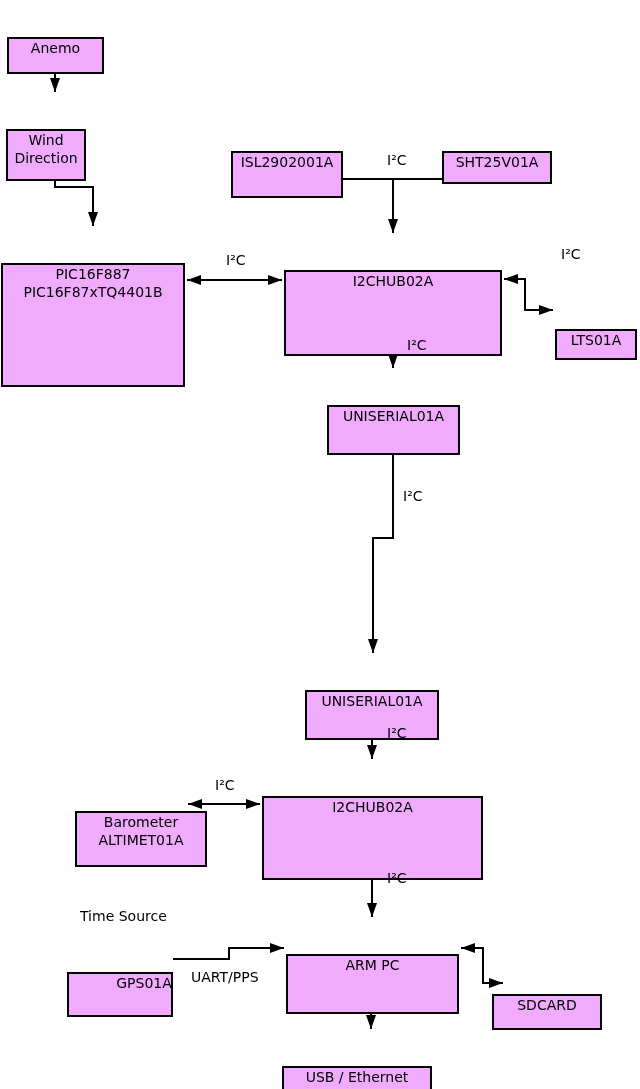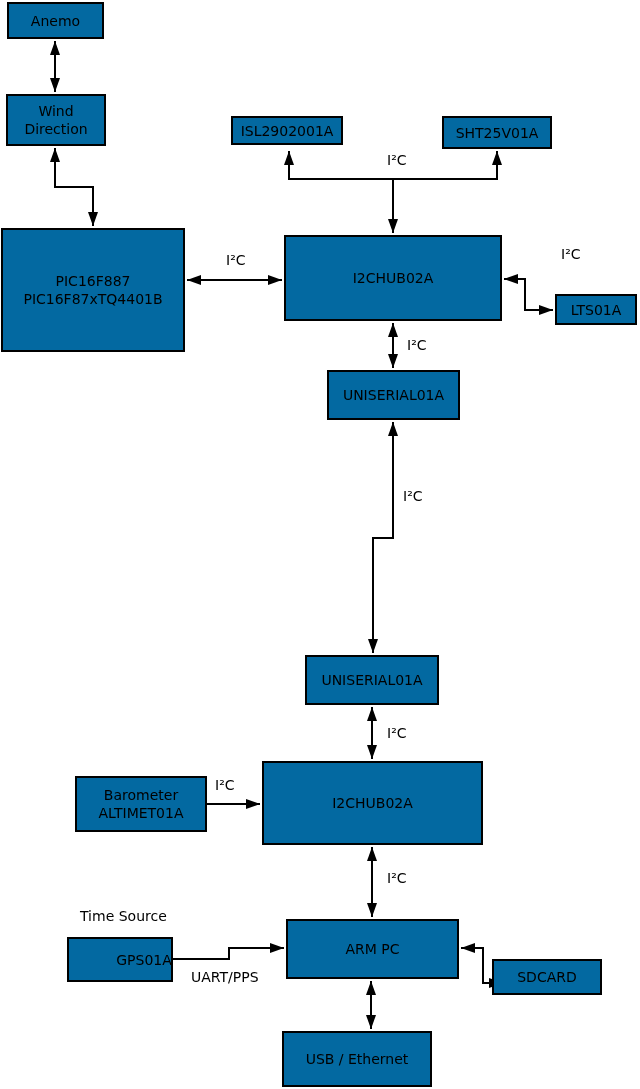--- a/index.html
+++ b/index.html
@@ -20,26 +20,27 @@
     left: 0;
     top: 0;
     width: 640px;
     height: 1089px;
     z-index: 0;
   }
   .box {
     position: absolute;
     box-sizing: border-box;
     border: 2px solid #000000;
-    background: #0369a1;
+    background: #f0abfc;
     display: flex;
-    align-items: center;
+    align-items: flex-start;
     justify-content: center;
     text-align: center;
     z-index: 1;
+    margin-top: 35px;
   }
   .box-label {
     white-space: pre-line;
     font-size: 14px;
     line-height: 18px;
     color: #000000;
   }
   .edge-label {
     position: absolute;
     font-size: 14px;
@@ -75,31 +76,31 @@
       <path d="M173,959 L229,959 L229,948 L284,948" marker-end="url(#arrow)"></path>
       <path d="M461,948 L483,948 L483,983 L503,983" marker-start="url(#arrow)" marker-end="url(#arrow)"></path>
       <path d="M371,981 L371,1029" marker-start="url(#arrow)" marker-end="url(#arrow)"></path>
     </g>
   </svg>
 
   <div class="box" style="left:7px; top:2px; width:97px; height:37px;">
     <span class="box-label">Anemo</span>
   </div>
 
-  <div class="box" style="left:6px; top:94px; width:100px; height:52px;">
+  <div class="box" style="left:6px; top:94px; width:80px; height:52px;">
     <span class="box-label">Wind
 Direction</span>
   </div>
 
   <div class="box" style="left:1px; top:228px; width:184px; height:124px;">
     <span class="box-label">PIC16F887
 PIC16F87xTQ4401B</span>
   </div>
 
-  <div class="box" style="left:231px; top:116px; width:112px; height:29px;">
+  <div class="box" style="left:231px; top:116px; width:112px; height:47px;">
     <span class="box-label">ISL2902001A</span>
   </div>
 
   <div class="box" style="left:442px; top:116px; width:110px; height:33px;">
     <span class="box-label">SHT25V01A</span>
   </div>
 
   <div class="box" style="left:284px; top:235px; width:218px; height:86px;">
     <span class="box-label">I2CHUB02A</span>
   </div>

